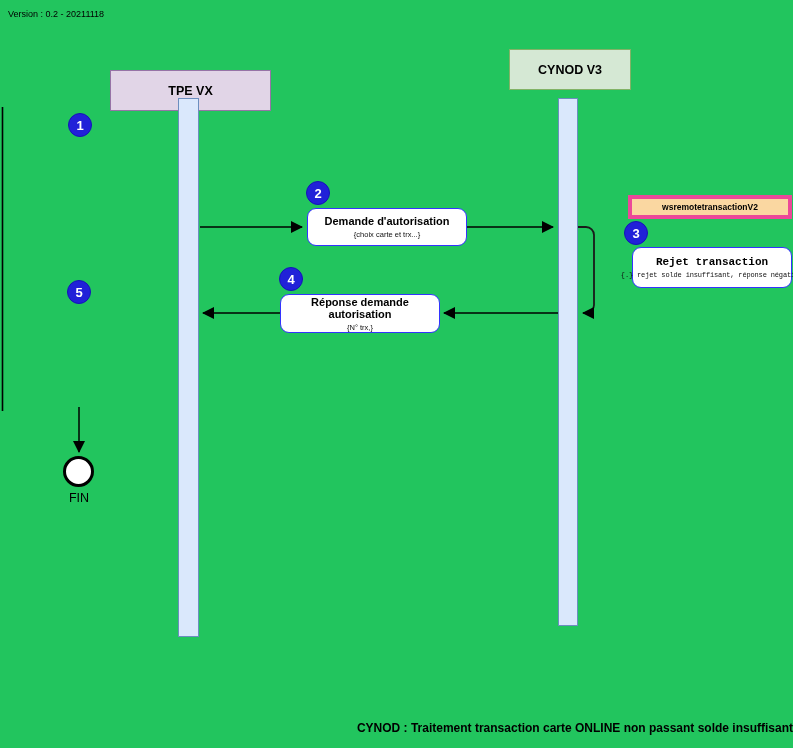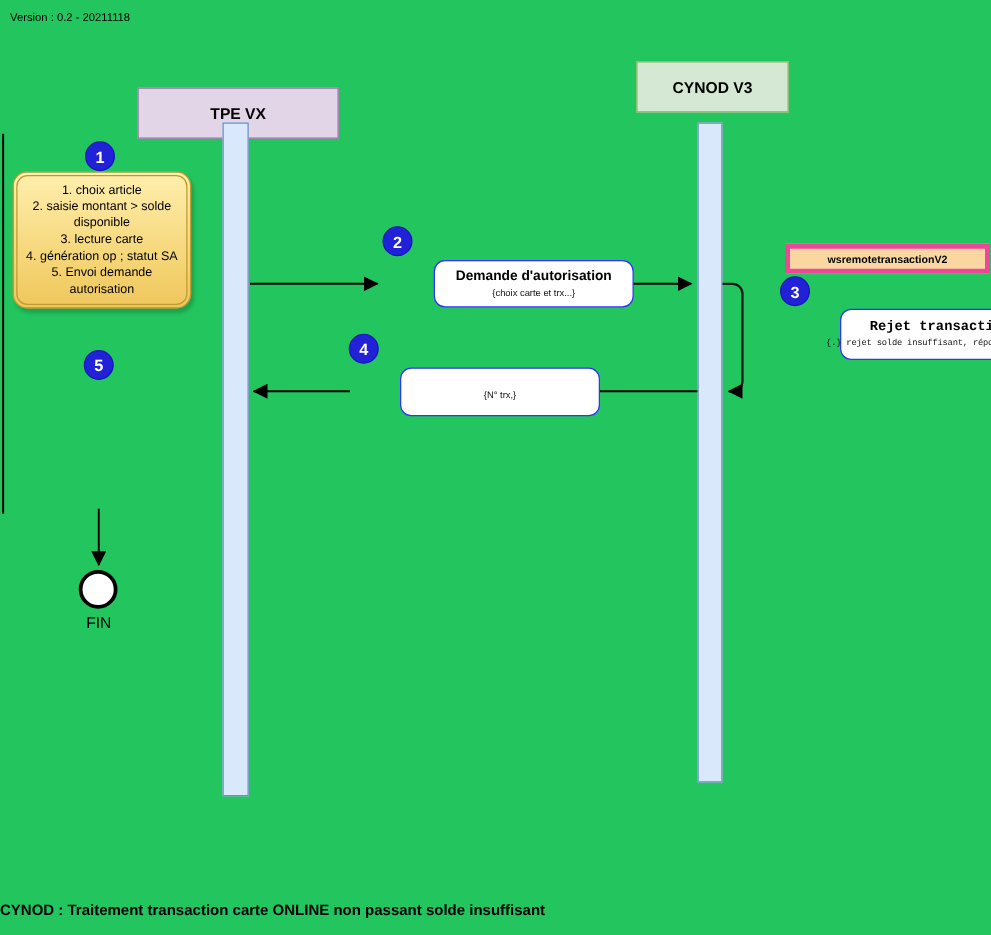--- a/index.html
+++ b/index.html
@@ -39,21 +39,21 @@
     content:"";position:absolute;inset:2px;border:1px solid #BE9B30;border-radius:9px;pointer-events:none;
   }
   .note-1{left:10px;top:137px;width:143px;height:110px;}
   .note-5{left:5px;top:305px;width:152px;height:101px;}
   .note .ln{width:100%;}
   .serif-italic{font-style:italic;letter-spacing:1px;}
   
   .msg{
     box-sizing:border-box;background:#fff;border:1.5px solid #3333FF;border-radius:9px;
     display:flex;flex-direction:column;align-items:center;justify-content:center;
-    text-align:center;z-index:3;margin-left:40px;
+    text-align:center;z-index:3;
   }
   .msg .t{font-weight:bold;font-size:11px;}
   .msg .s{font-size:7.5px;margin-top:3px;color:#111;}
   .msg-2{left:307px;top:208px;width:160px;height:38px;}
   .msg-4{left:280px;top:294px;width:160px;height:39px;}
   .msg-3{left:632px;top:247px;width:160px;height:41px;font-family:Liberation Mono, monospace;}
   .msg-3 .s{font-size:7px;white-space:nowrap;letter-spacing:-0.15px;}
   
   .service{
     left:628px;top:195px;width:164px;height:24px;box-sizing:border-box;
@@ -62,21 +62,21 @@
     font-weight:bold;font-size:8.5px;
   }
   
   .fin-circle{
     left:63px;top:456px;width:25px;height:25px;border:3.5px solid #000;border-radius:50%;
     background:#fff;box-sizing:content-box;
   }
   .fin-label{left:54px;top:491px;width:50px;text-align:center;font-size:12.5px;}
   
   .footer-title{
-    left:0;top:721px;width:793px;text-align:left;font-weight:bold;font-size:12px;
+    left:0;top:721px;width:793px;text-align:right;font-weight:bold;font-size:12px;
   }
   svg.overlay{position:absolute;left:0;top:0;pointer-events:none;z-index:1;}
 </style>
 </head>
 <body>
 
 <div id="canvas">
 
   <svg class="overlay" width="793" height="748" viewBox="0 0 793 748">
     <defs>
@@ -111,35 +111,29 @@
 
   <div class="abs bar bar-tpe"></div>
   <div class="abs bar bar-cynod"></div>
 
   <div class="abs badge" style="left:68px;top:113px;">1</div>
   <div class="abs badge" style="left:306px;top:181px;">2</div>
   <div class="abs badge" style="left:624px;top:221px;">3</div>
   <div class="abs badge" style="left:279px;top:267px;">4</div>
   <div class="abs badge" style="left:67px;top:280px;">5</div>
 
-  <div class="abs note note-1">
-    <div class="ln">1. choix article</div>
-    <div class="ln">2. saisie montant &gt; solde disponible</div>
-    <div class="ln">3. lecture carte</div>
-    <div class="ln">4. génération op ; statut SA</div>
-    <div class="ln">5. Envoi demande autorisation</div>
-  </div>
 
 
   <div class="abs msg msg-2">
     <div class="t">Demande d'autorisation</div>
     <div class="s">{choix carte et trx...}</div>
   </div>
 
   <div class="abs msg msg-4">
+    <div class="t">Réponse demande autorisation</div>
     <div class="s">{N° trx,}</div>
   </div>
 
   <div class="abs msg msg-3">
     <div class="t">Rejet transaction</div>
     <div class="s">{.} rejet solde insuffisant, réponse négative</div>
   </div>
 
   <div class="abs service">
     <span>wsremotetransactionV2</span>

